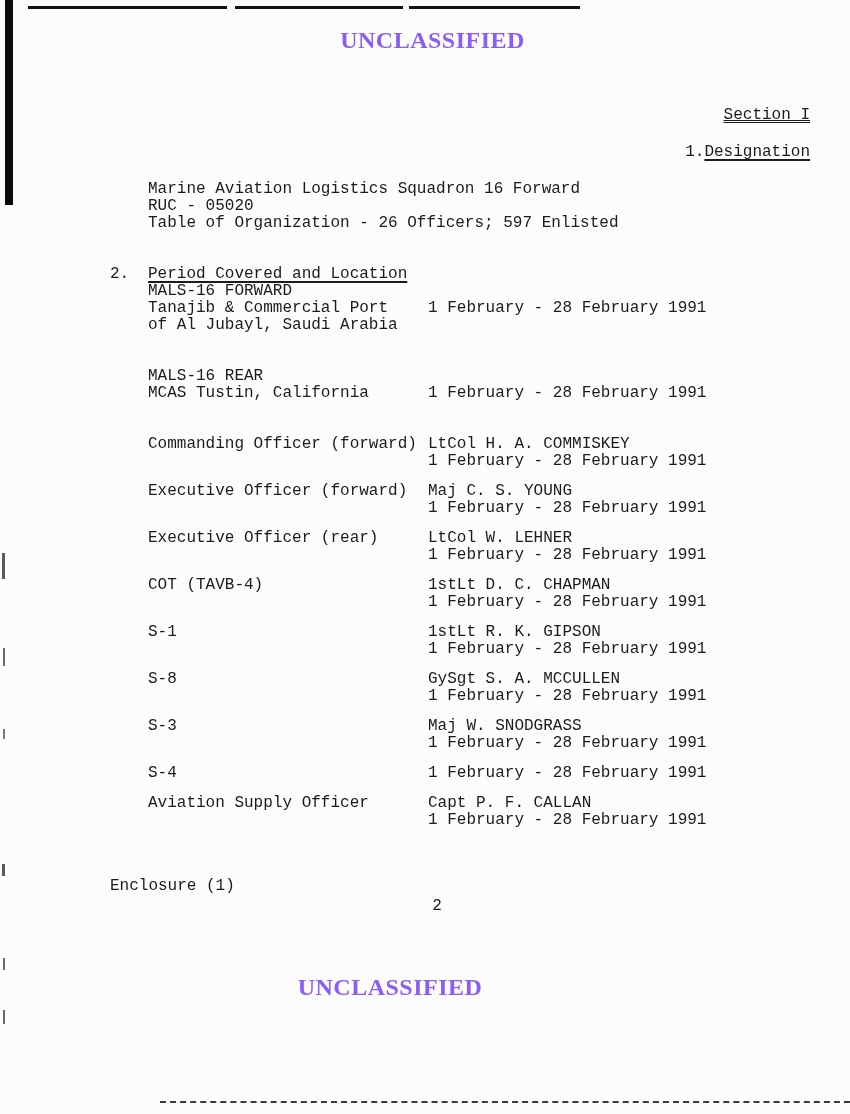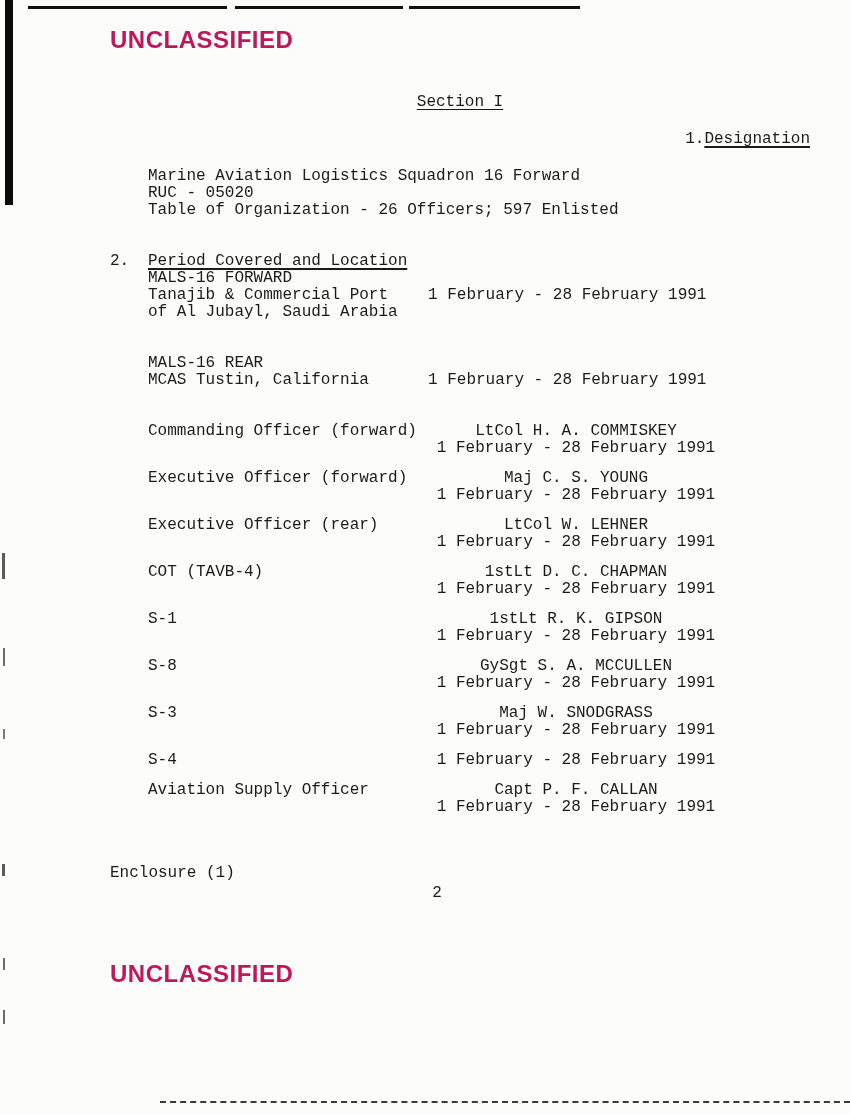--- a/index.html
+++ b/index.html
@@ -24,50 +24,50 @@
   .tick2 { left:3px; top:648px; width:2px; height:18px; background:#6a6a6a; }
   .tick3 { left:3px; top:729px; width:2px; height:10px; background:#7a7a7a; }
   .tick4 { left:2px; top:864px; width:3px; height:12px; background:#5a5a5a; }
   .tick5 { left:3px; top:958px; width:2px; height:12px; background:#6a6a6a; }
   .tick6 { left:3px; top:1010px; width:2px; height:14px; background:#6a6a6a; }
   .bottom-dashed { left:160px; right:0; top:1101px; height:0; background:none; border-top:2px dashed #3a3a3a; }
 
   .content { position:absolute; top:0; left:0; right:0; padding:20px 40px 0 110px; }
 
   .classification {
-    font-family:Liberation Sans, sans-serif;
+    font-family:Liberation Serif, serif;
     font-weight:bold; font-size:24px; line-height:24px; letter-spacing:0.5px;
-    color:#be185d; 
+    color:#8b5cf6; text-align:center;
   }
   .classification.top { margin-top:8px; padding-right:55px; }
   .classification.bottom { margin-top:60px; padding-right:140px; }
 
   .underline { text-decoration:underline; text-underline-offset:3px; text-decoration-thickness:1.5px; }
 
-  .section-title { margin-top:42px; text-align:center; }
+  .section-title { margin-top:55px; text-align:right;text-decoration:underline; }
   .section-subtitle { margin-top:15px; text-align:center; letter-spacing:1px; }
   .section-title span, .section-subtitle span { text-decoration:underline; text-underline-offset:3px; }
 
   .sec-heading { white-space:nowrap; }
   .sec-heading .sec-num { display:inline-block; width:38px; }
   .heading-1 { margin-top:20px;text-align:right; }
   .heading-2 { margin-top:34px; }
   .heading-3 { margin-top:26px; }
 
   .designation-body { margin-top:20px; margin-left:38px; white-space:pre-line; }
 
   .locations { margin-left:38px; }
   .location-row { display:flex; align-items:flex-start; margin-bottom:34px; }
   .location-lines { width:280px; white-space:pre-line; }
   .location-period { padding-top:17px; white-space:nowrap; }
 
   .officers { margin-top:23px; margin-left:38px; }
   .officer-row { display:flex; align-items:flex-start; margin-bottom:13px; }
   .officer-title { width:280px; white-space:nowrap; }
-  .officer-right { width:296px; text-align:center; }
+  .officer-right { width:296px; }
   .officer-name { white-space:nowrap; }
   .officer-period { white-space:nowrap; }
 
   .enclosure { margin-top:49px; }
   .page-number { margin-top:3px; text-align:center; padding-right:46px; }
 </style>
 </head>
 <body>
 
 <div class="page">

